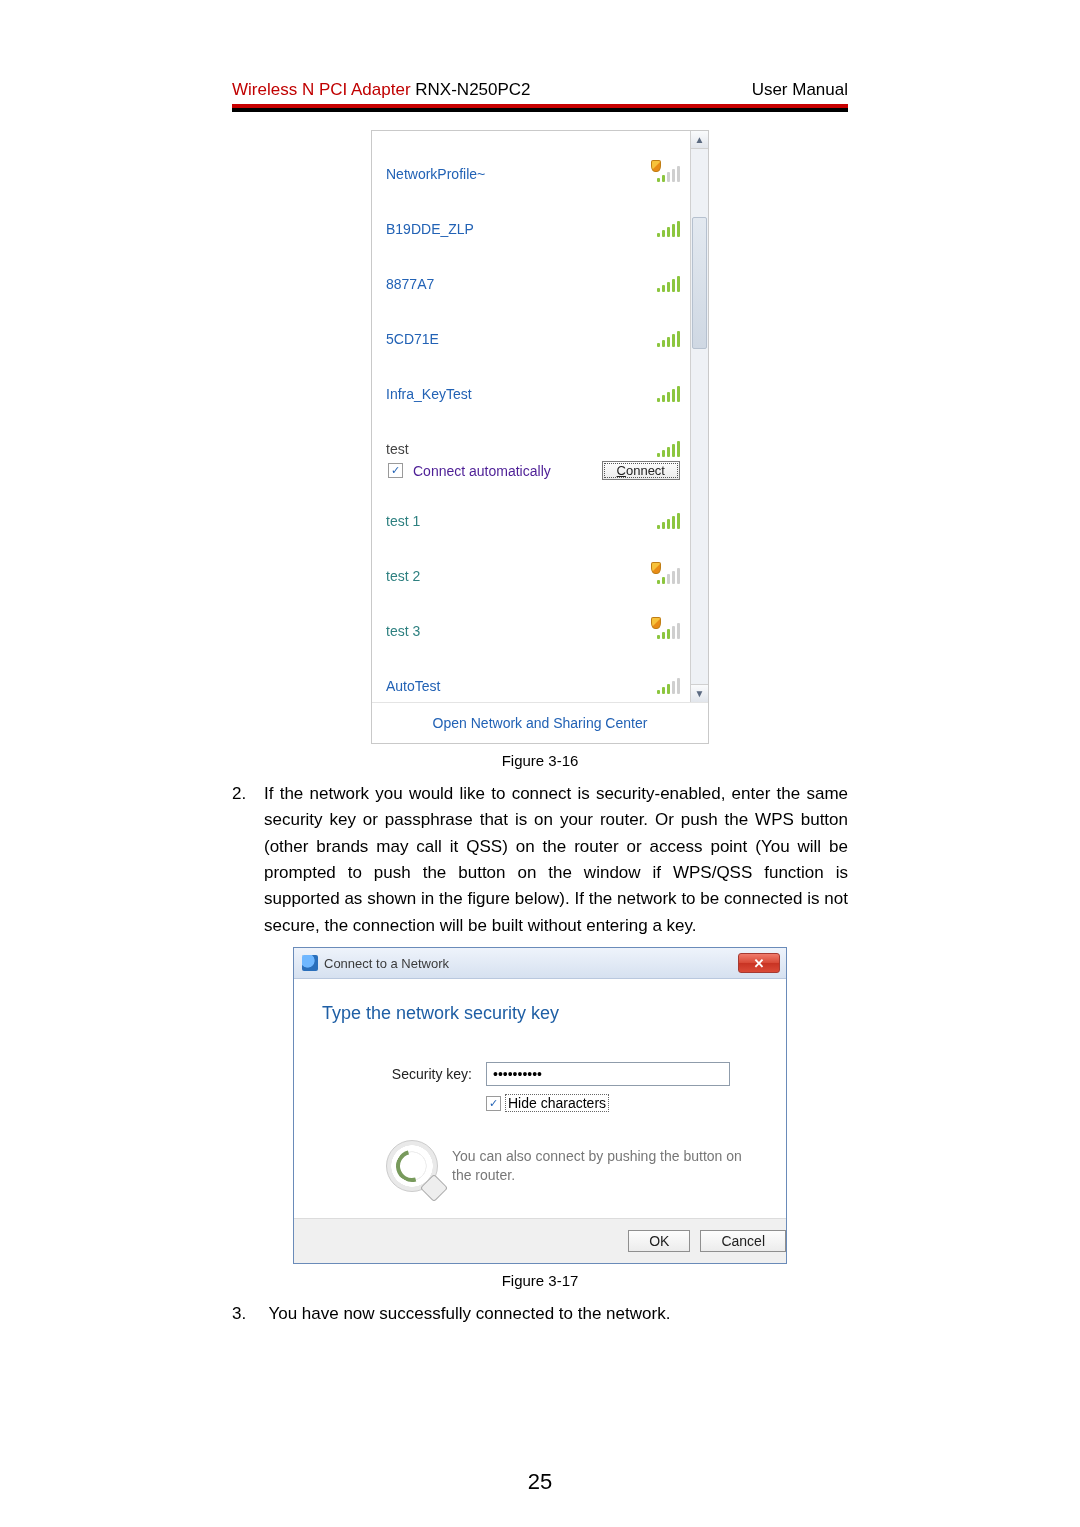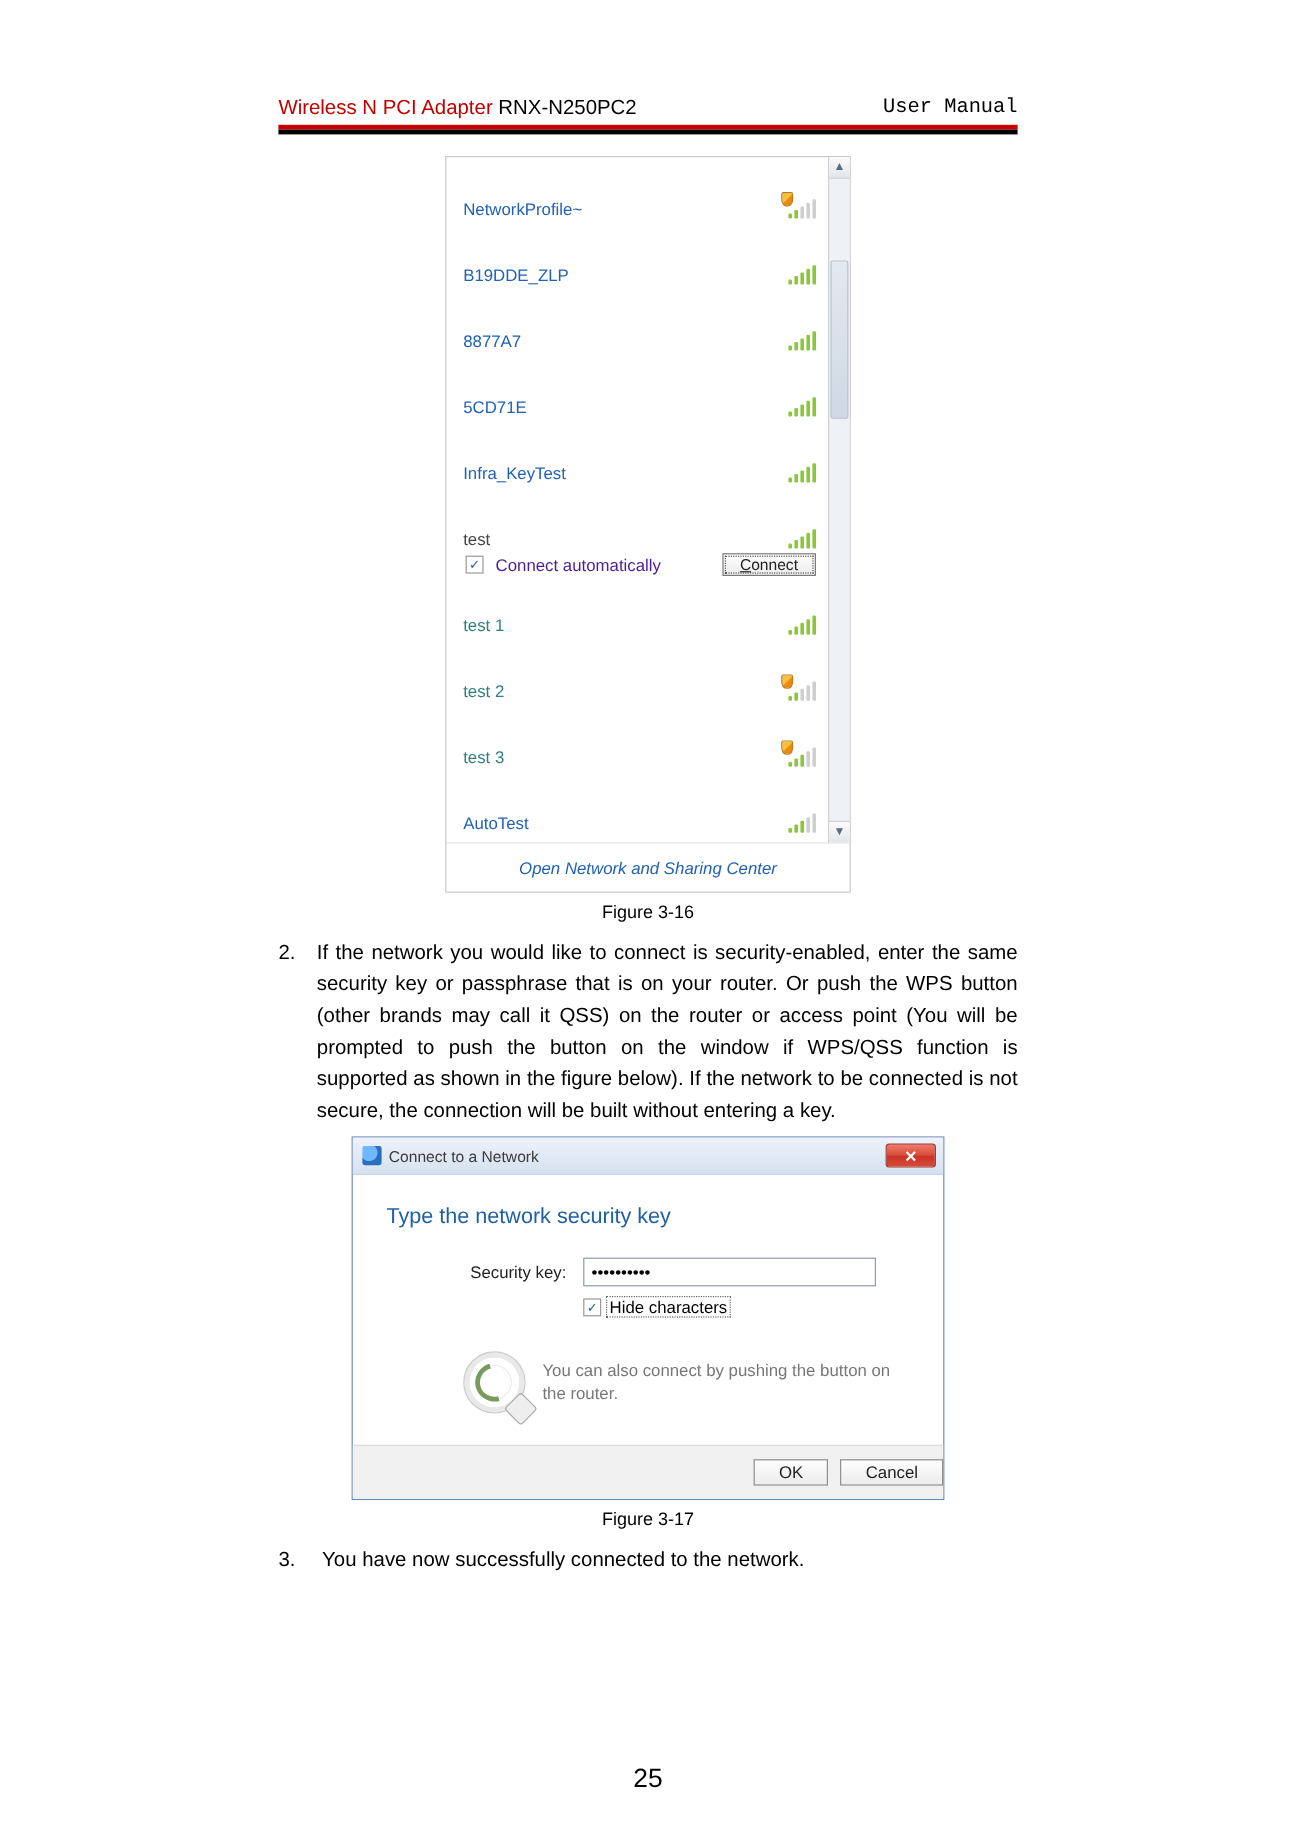--- a/index.html
+++ b/index.html
@@ -18,21 +18,21 @@
     box-sizing: border-box;
     position: relative;
   }
   .header-bar {
     display: flex;
     justify-content: space-between;
     font-size: 17px;
     padding-bottom: 4px;
   }
   .header-bar .left .accent { color: #c00000; }
-  .header-bar .right { color:#000;font-family:Liberation Mono, monospace; }
+  .header-bar .right { color:#000; }
   .red-line { height:4px; background:#c80000; }
   .black-line { height:4px; background:#000; }
 
   
   .flyout-wrap { text-align:center; margin-top:18px; }
   .flyout {
     display:inline-block;
     text-align:left;
     width: 336px;
     background:#fff;
@@ -161,21 +161,20 @@
     border-radius:2px;
   }
   .flyout .footer {
     text-align:center;
     padding:12px 4px;
     border-top:1px solid #e4e4e4;
   }
   .flyout .footer a {
     color:#2262b5;
     text-decoration:none;
-    font-style:italic;
   }
   .figure-caption {
     text-align:center;
     font-size:15px;
     margin:8px 0 12px 0;
   }
 
   
   ol.body { margin:0; padding-left:0; list-style:none; font-size:17px; line-height:1.55; }
   ol.body li { margin-bottom:6px; }
@@ -219,21 +218,21 @@
     display:flex;align-items:center;justify-content:center;
     font-size:13px;
     font-weight:bold;
   }
   .dialog .body {
     padding:24px 28px 18px 28px;
   }
   .dialog .heading {
     color:#1f5fa5;
     font-size:18px;
-    margin-bottom:24px;
+    margin-bottom:38px;
   }
   .dialog .row {
     display:flex;
     align-items:center;
     margin-bottom:8px;
   }
   .dialog .row .lbl {
     width:150px;
     text-align:right;
     padding-right:14px;

